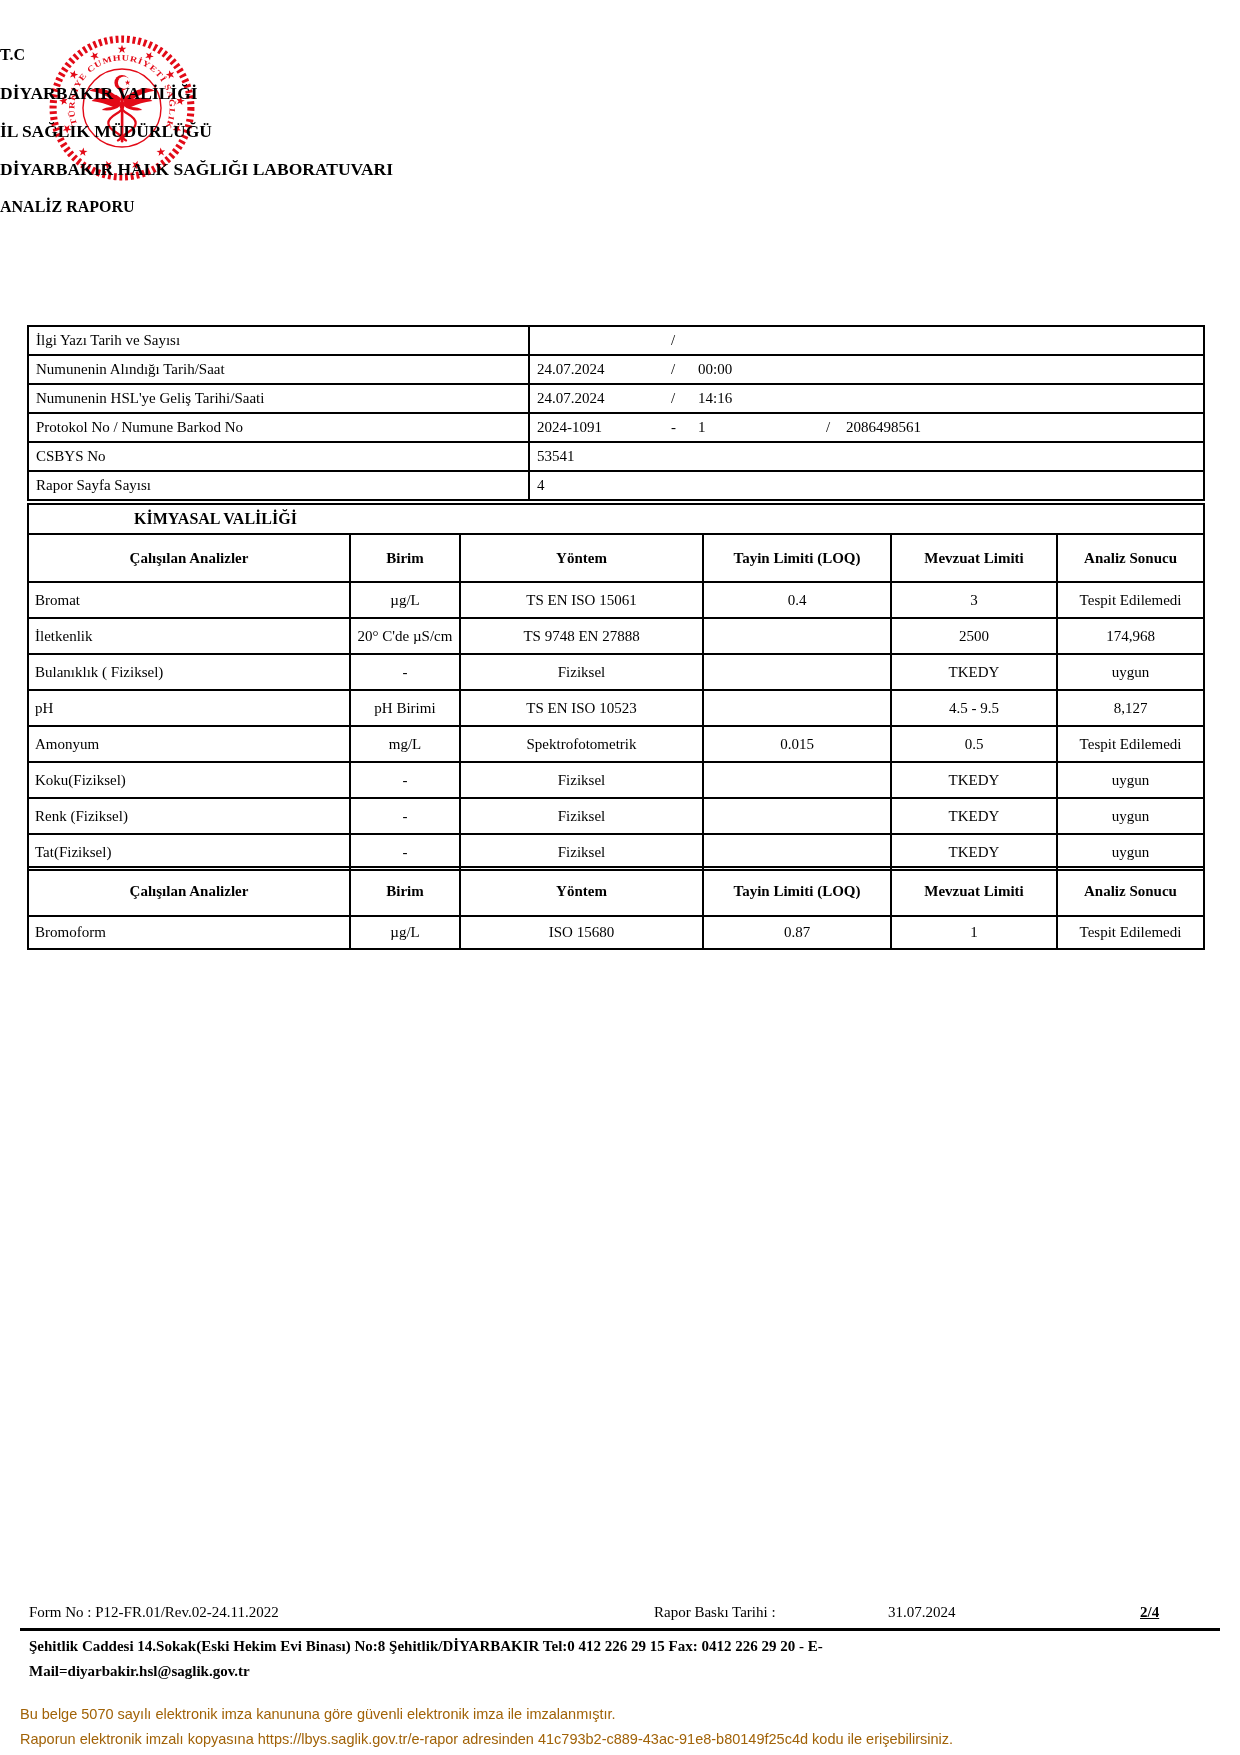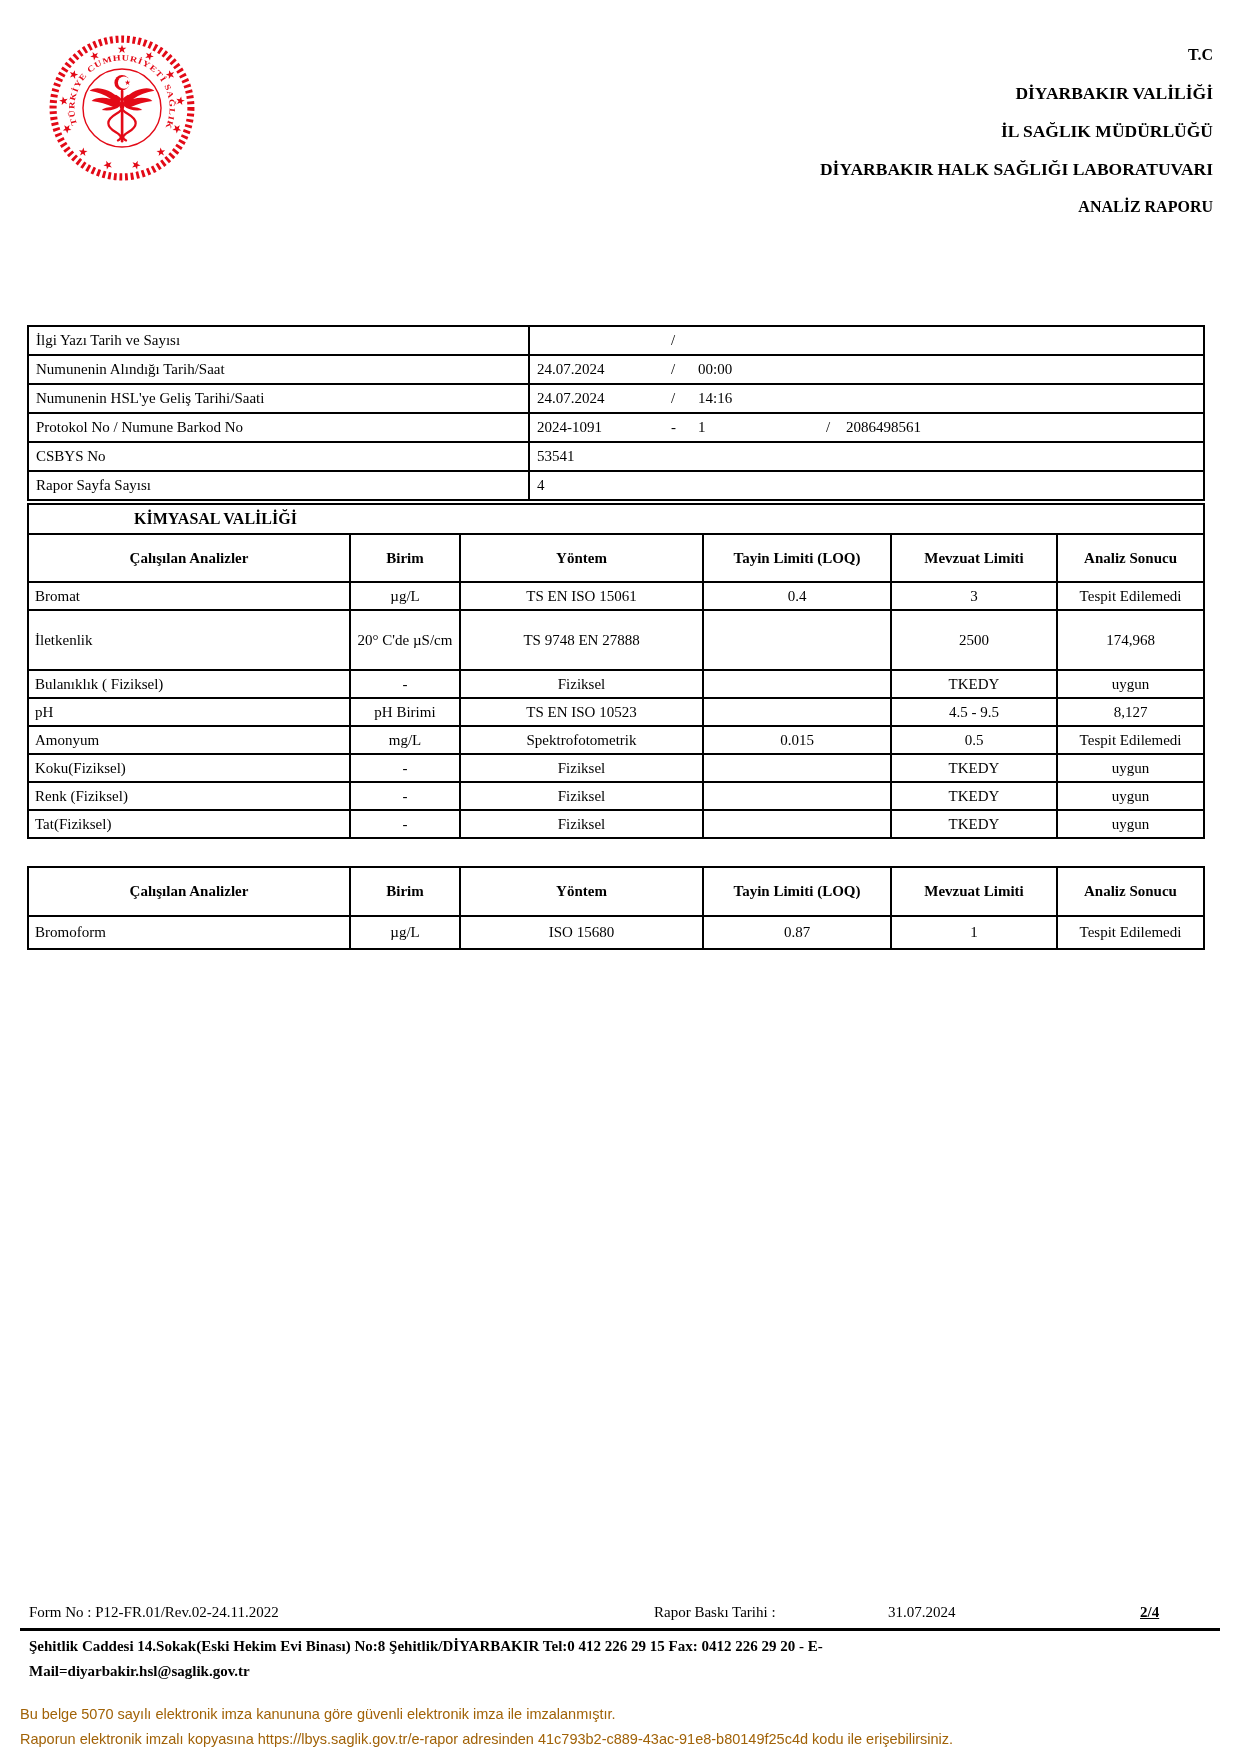--- a/index.html
+++ b/index.html
@@ -1,21 +1,21 @@
 <!DOCTYPE html>
 <html lang="tr"><head>
 <meta charset="utf-8">
 <style>
   html,body{margin:0;padding:0;background:#fff;}
   .page{position:relative;width:1240px;height:1755px;background:#fff;color:#000;
         font-family:"Liberation Serif", serif;overflow:hidden;}
 
   
   .logo{position:absolute;left:46px;top:32px;width:152px;height:152px;}
-  .header-text{position:absolute;left:0;top:36px;width:1176px;text-align:right;padding-left:37px;}
+  .header-text{position:absolute;left:0;top:36px;width:1176px;text-align:left;}
   .header-text .hline{height:38px;line-height:38px;font-weight:bold;}
   .h-small{font-size:16px;}
   .h-big{font-size:17.5px;}
 
   
   .doc-table{border-collapse:collapse;table-layout:fixed;width:1176px;font-size:15px;}
   .doc-table td{border:2px solid #000;padding:0;vertical-align:middle;overflow:hidden;}
 
   .info-table{position:absolute;left:27px;top:325px;}
   .info-table td{height:27px;}
@@ -24,22 +24,22 @@
   .valcell .v1{display:inline-block;width:134px;}
   .valcell .v2{display:inline-block;width:27px;}
   .valcell .v3{display:inline-block;width:128px;}
   .valcell .v4{display:inline-block;width:20px;}
 
   .an-table .title-cell{height:28px;font-weight:bold;font-size:16px;padding-left:105px;}
   .an-table .hdr{height:46px;font-weight:bold;text-align:center;}
   .an-table .c-left{text-align:left;padding-left:6px;}
   .an-table .c-mid{text-align:center;}
   .kimyasal{position:absolute;left:27px;top:503px;}
-  .kimyasal tr.r{height:28px;font-family:Liberation Serif, serif;}
-  .kimyasal tr.r-tall{height:60px;margin-top:41px;}
+  .kimyasal tr.r{height:36px;font-family:Liberation Serif, serif;}
+  .kimyasal tr.r-tall{height:36px;margin-top:41px;}
   .ucucu{position:absolute;left:27px;top:866px;}
   .ucucu .hdr{height:47px;}
   .ucucu tr.r{height:33px;}
   .an-table .unitcell{line-height:1.25;text-align:center;padding:2px;}
 
   
   .form-line{position:absolute;left:29px;top:1604px;width:1185px;height:22px;font-size:15px;}
   .form-line span{position:absolute;top:0;white-space:nowrap;}
   .fl-formno{left:0;}
   .fl-label{left:625px;font-family:Liberation Serif, serif;}

